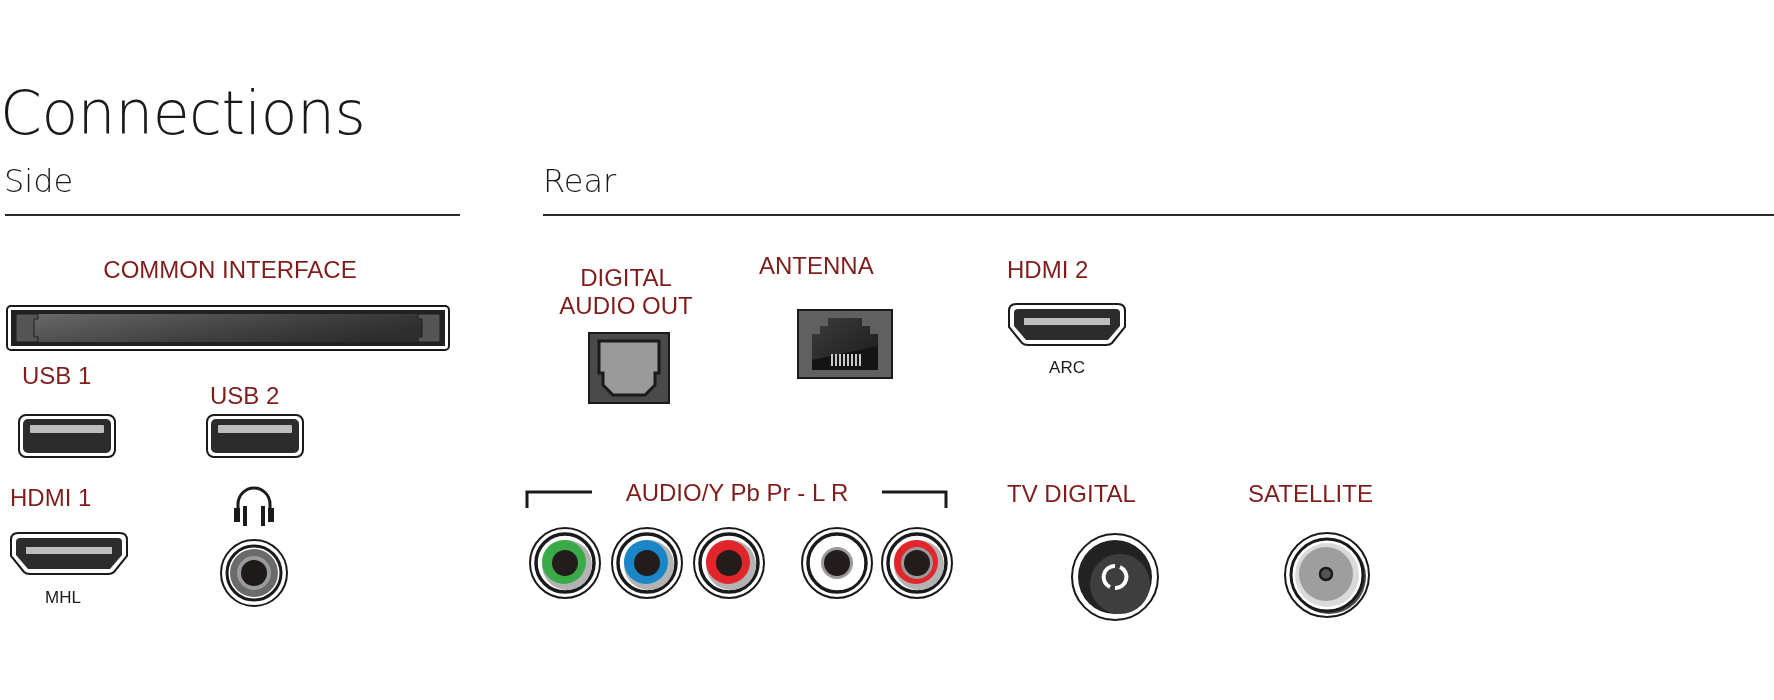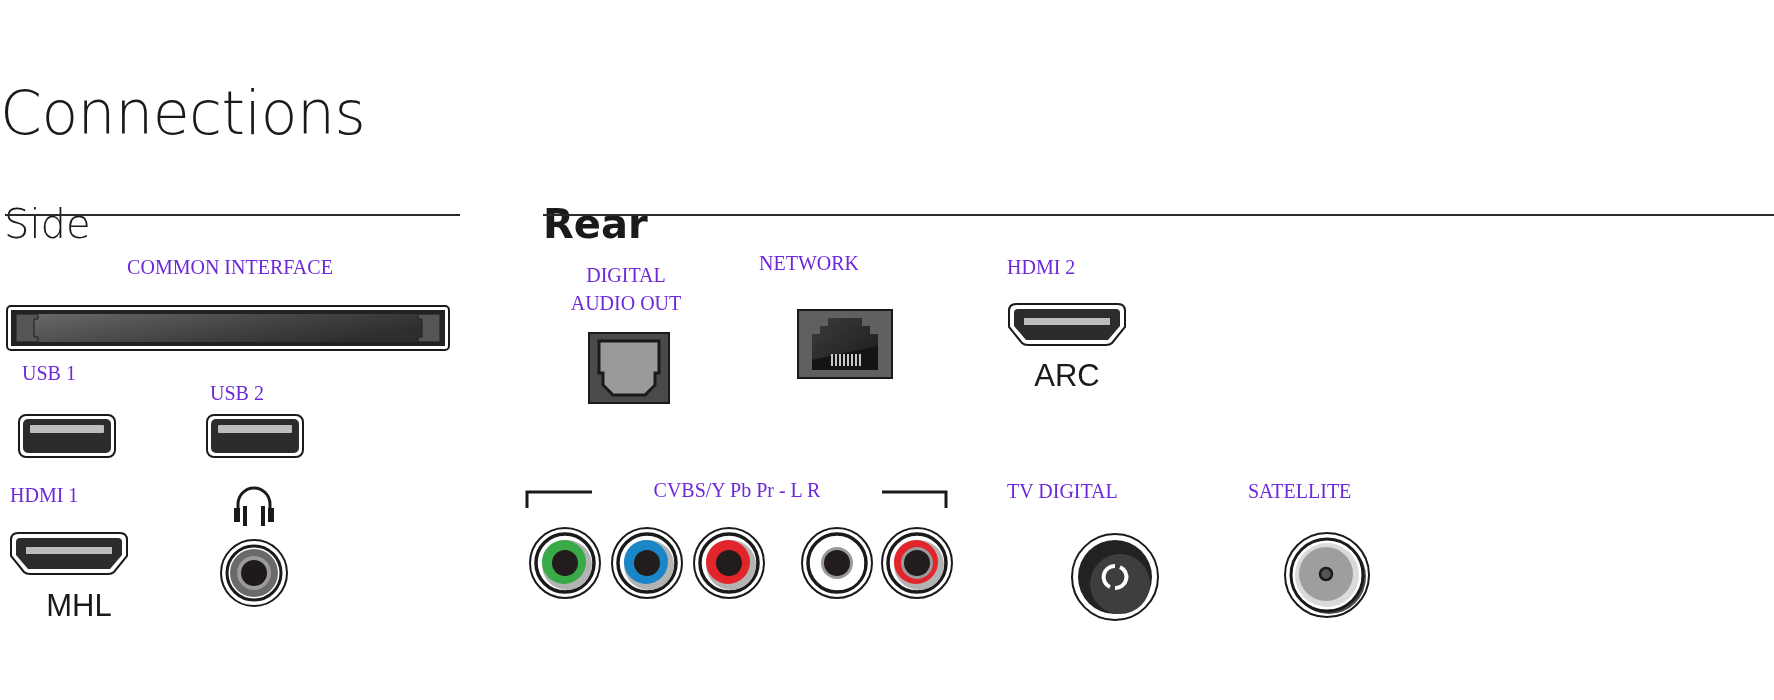--- a/index.html
+++ b/index.html
@@ -1,35 +1,35 @@
 <!DOCTYPE html>
 <html><head>
 <meta charset="utf-8">
 <style>
   html, body { margin: 0; padding: 0; background: #ffffff; }
   body { width: 1774px; height: 700px; position: relative; overflow: hidden;
          font-family: "DejaVu Sans", "Liberation Sans", sans-serif; color: #1a1a1a; }
   .abs { position: absolute; }
   .title { left: 0; top: 78px; font-size: 60px; font-weight: 300; letter-spacing: -0.5px; font-family: "DejaVu Sans", sans-serif; }
-  .section { font-size: 40px; font-weight: 300; font-family: "DejaVu Sans", sans-serif; margin-top: 39px; }
+  .section { font-size: 32px; font-weight: 300; font-family: "DejaVu Sans", sans-serif; }
   .rule { height: 2px; background: #2a2a2a; }
-  .label { font-size: 20px; white-space: nowrap; font-family: Liberation Serif, serif; color: #6d28d9; }
-  .sublabel { font-size: 31px; white-space: nowrap; font-family: "Liberation Sans", sans-serif; }
+  .label { font-size: 24px; white-space: nowrap; font-family: Liberation Sans, sans-serif; color: #7f1d1d; }
+  .sublabel { font-size: 17px; white-space: nowrap; font-family: "Liberation Sans", sans-serif; }
   .center { text-align: center; }
   svg { position: absolute; overflow: visible; }
 </style>
 </head>
 <body>
 
 <div class="abs title">Connections</div>
 
 <div class="abs section" style="left:4px; top:162px;">Side</div>
 <div class="abs rule" style="left:5px; top:214px; width:455px;"></div>
 
-<div class="abs section" style="left:543px; top:162px;font-weight:bold;">Rear</div>
+<div class="abs section" style="left:543px; top:162px;">Rear</div>
 <div class="abs rule" style="left:543px; top:214px; width:1231px;"></div>
 
 <div class="abs label center" style="left:5px; top:256px; width:450px;">COMMON INTERFACE</div>
 <svg style="left:6px; top:305px;" width="444" height="48">
   <defs>
     <linearGradient id="ciGrad" x1="0" y1="0" x2="1" y2="0.4">
       <stop offset="0" stop-color="#6a6a6a"></stop>
       <stop offset="0.6" stop-color="#444"></stop>
       <stop offset="1" stop-color="#2e2e2e"></stop>
     </linearGradient>
@@ -54,21 +54,21 @@
   <rect x="5" y="5" width="88" height="34" rx="5" fill="#2c2c2c"></rect>
   <rect x="12" y="11" width="74" height="8" rx="1" fill="#bdbdbd"></rect>
 </svg>
 
 <div class="abs label" style="left:10px; top:484px;">HDMI 1</div>
 <svg style="left:10px; top:532px;" width="118" height="50">
   <path d="M8 1 H110 Q117 1 117 8 V24 L104 40 Q102 42 98 42 H20 Q16 42 14 40 L1 24 V8 Q1 1 8 1 Z" fill="#fff" stroke="#1a1a1a" stroke-width="2"></path>
   <path d="M10 6 H108 Q112 6 112 10 V23 L100 37 H18 L6 23 V10 Q6 6 10 6 Z" fill="#2c2c2c"></path>
   <rect x="16" y="15" width="86" height="7" fill="#bdbdbd"></rect>
 </svg>
-<div class="abs sublabel center" style="left:20px; top:588px; width:118px;">MHL</div>
+<div class="abs sublabel center" style="left:4px; top:588px; width:118px;">MHL</div>
 
 <svg style="left:232px; top:484px;" width="44" height="44">
   <path d="M6 28 V20 A16 16 0 0 1 38 20 V28" fill="none" stroke="#1a1a1a" stroke-width="3"></path>
   <rect x="2" y="24" width="6" height="14" fill="#1a1a1a"></rect>
   <rect x="11" y="22" width="4" height="20" fill="#1a1a1a"></rect>
   <rect x="29" y="22" width="4" height="20" fill="#1a1a1a"></rect>
   <rect x="36" y="24" width="6" height="14" fill="#1a1a1a"></rect>
 </svg>
 <svg style="left:219px; top:538px;" width="70" height="70">
   <circle cx="35" cy="35" r="33" fill="#fff" stroke="#1a1a1a" stroke-width="2"></circle>
@@ -78,21 +78,21 @@
   <circle cx="35" cy="35" r="13" fill="#1e1a1a"></circle>
 </svg>
 
 <div class="abs label center" style="left:520px; top:252px; width:212px;margin-top:12px;">DIGITAL</div>
 <div class="abs label center" style="left:520px; top:292px; width:212px;">AUDIO OUT</div>
 <svg style="left:589px; top:333px;" width="80" height="70">
   <rect x="0" y="0" width="80" height="70" fill="#4a4a4a" stroke="#1a1a1a" stroke-width="2"></rect>
   <path d="M10 8 H70 V40 H66 V52 L56 62 H24 L14 52 V40 H10 Z" fill="#9a9a9a" stroke="#1a1a1a" stroke-width="3"></path>
 </svg>
 
-<div class="abs label" style="left:759px; top:252px;">NETWORK</div>
+<div class="abs label" style="left:759px; top:252px;">ANTENNA</div>
 <svg style="left:798px; top:310px;" width="94" height="68">
   <defs>
     <linearGradient id="ethGrad" x1="0" y1="0" x2="1" y2="1">
       <stop offset="0" stop-color="#3c3c3c"></stop>
       <stop offset="1" stop-color="#1a1a1a"></stop>
     </linearGradient>
   </defs>
   <rect x="0" y="0" width="94" height="68" fill="#606060" stroke="#1a1a1a" stroke-width="2"></rect>
   <path d="M30 8 H64 V16 H72 V24 H80 V60 H14 V24 H22 V16 H30 Z" fill="url(#ethGrad)"></path>
   <path d="M14 50 L80 36 V60 H14 Z" fill="#141414"></path>
@@ -113,21 +113,21 @@
   <path d="M8 1 H110 Q117 1 117 8 V24 L104 40 Q102 42 98 42 H20 Q16 42 14 40 L1 24 V8 Q1 1 8 1 Z" fill="#fff" stroke="#1a1a1a" stroke-width="2"></path>
   <path d="M10 6 H108 Q112 6 112 10 V23 L100 37 H18 L6 23 V10 Q6 6 10 6 Z" fill="#2c2c2c"></path>
   <rect x="16" y="15" width="86" height="7" fill="#bdbdbd"></rect>
 </svg>
 <div class="abs sublabel center" style="left:1008px; top:358px; width:118px;">ARC</div>
 
 <svg style="left:526px; top:490px;" width="422" height="20">
   <path d="M1 18 V2 H66" fill="none" stroke="#1a1a1a" stroke-width="3"></path>
   <path d="M356 2 H420 V18" fill="none" stroke="#1a1a1a" stroke-width="3"></path>
 </svg>
-<div class="abs label center" style="left:592px; top:479px; width:290px;">CVBS/Y Pb Pr - L R</div>
+<div class="abs label center" style="left:592px; top:479px; width:290px;">AUDIO/Y Pb Pr - L R</div>
 
 <div id="rca-container">
     <svg width="74" height="74" style="left: 528px; top: 526px; position: absolute;">
       <circle cx="37" cy="37" r="35" fill="#fff" stroke="#1a1a1a" stroke-width="2"></circle>
       <circle cx="37" cy="37" r="29" fill="#fff" stroke="#1a1a1a" stroke-width="3.5"></circle>
       <circle cx="39" cy="39" r="25" fill="#b3b3b3"></circle>
       <circle cx="36" cy="36" r="22" fill="#3aaa48"></circle>
       <circle cx="37" cy="37" r="14" fill="#3aaa48"></circle>
       <circle cx="37" cy="37" r="13" fill="#221c1c"></circle>
     </svg>

